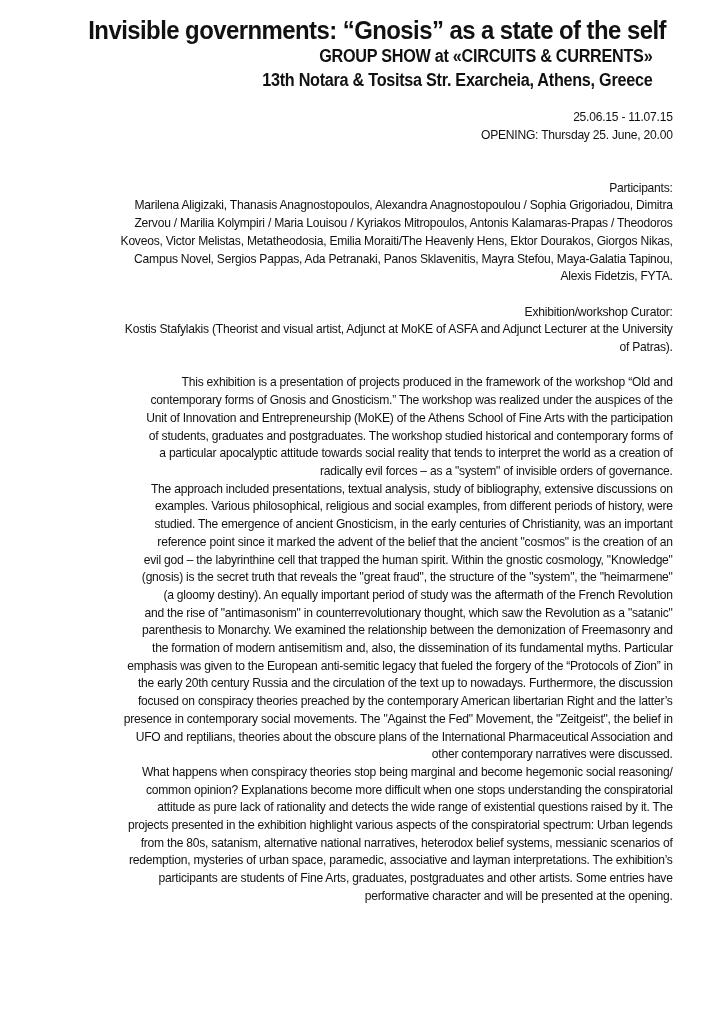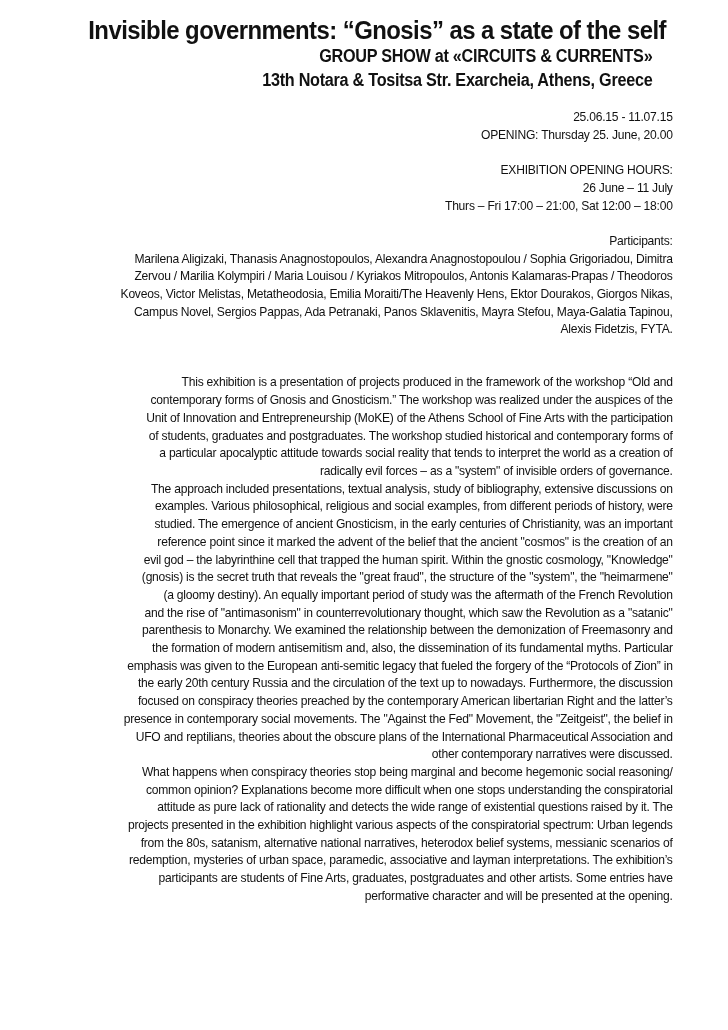--- a/index.html
+++ b/index.html
@@ -22,39 +22,39 @@
 
   <div class="hdr-gap"></div>
 
   <div class="body-block">
     <span class="line">25.06.15 - 11.07.15</span>
     <span class="line">OPENING: Thursday 25. June, 20.00</span>
   </div>
 
   <div class="gap"></div>
 
-  <div class="body-block">
-    <span class="line">EXHIBITION OPENING HOURS:</span>
-    <span class="line">26 June – 11 July</span>
-    <span class="line">Thurs – Fri 17:00 – 21:00, Sat 12:00 – 18:00</span>
-  </div>
 
   <div class="gap"></div>
 
   <div class="body-block">
     <span class="line">Participants:</span>
     <span class="line">Marilena Aligizaki, Thanasis Anagnostopoulos, Alexandra Anagnostopoulou / Sophia Grigoriadou, Dimitra</span>
     <span class="line">Zervou / Marilia Kolympiri / Maria Louisou / Kyriakos Mitropoulos, Antonis Kalamaras-Prapas / Theodoros</span>
     <span class="line">Koveos, Victor Melistas, Metatheodosia, Emilia Moraiti/The Heavenly Hens, Ektor Dourakos, Giorgos Nikas,</span>
     <span class="line">Campus Novel, Sergios Pappas, Ada Petranaki, Panos Sklavenitis, Mayra Stefou, Maya-Galatia Tapinou,</span>
     <span class="line">Alexis Fidetzis, FYTA.</span>
   </div>
 
   <div class="gap"></div>
 
+  <div class="body-block">
+    <span class="line">Exhibition/workshop Curator:</span>
+    <span class="line">Kostis Stafylakis (Theorist and visual artist, Adjunct at MoKE of ASFA and Adjunct Lecturer at the University</span>
+    <span class="line">of Patras).</span>
+  </div>
 
   <div class="gap"></div>
 
   <div class="body-block" id="desc">
       <span class="line">This exhibition is a presentation of projects produced in the framework of the workshop “Old and</span>
       <span class="line">contemporary forms of Gnosis and Gnosticism.” The workshop was realized under the auspices of the</span>
       <span class="line">Unit of Innovation and Entrepreneurship (MoKE) of the Athens School of Fine Arts with the participation</span>
       <span class="line">of students, graduates and postgraduates. The workshop studied historical and contemporary forms of</span>
       <span class="line">a particular apocalyptic attitude towards social reality that tends to interpret the world as a creation of</span>
       <span class="line">radically evil forces – as a "system" of invisible orders of governance.</span>

